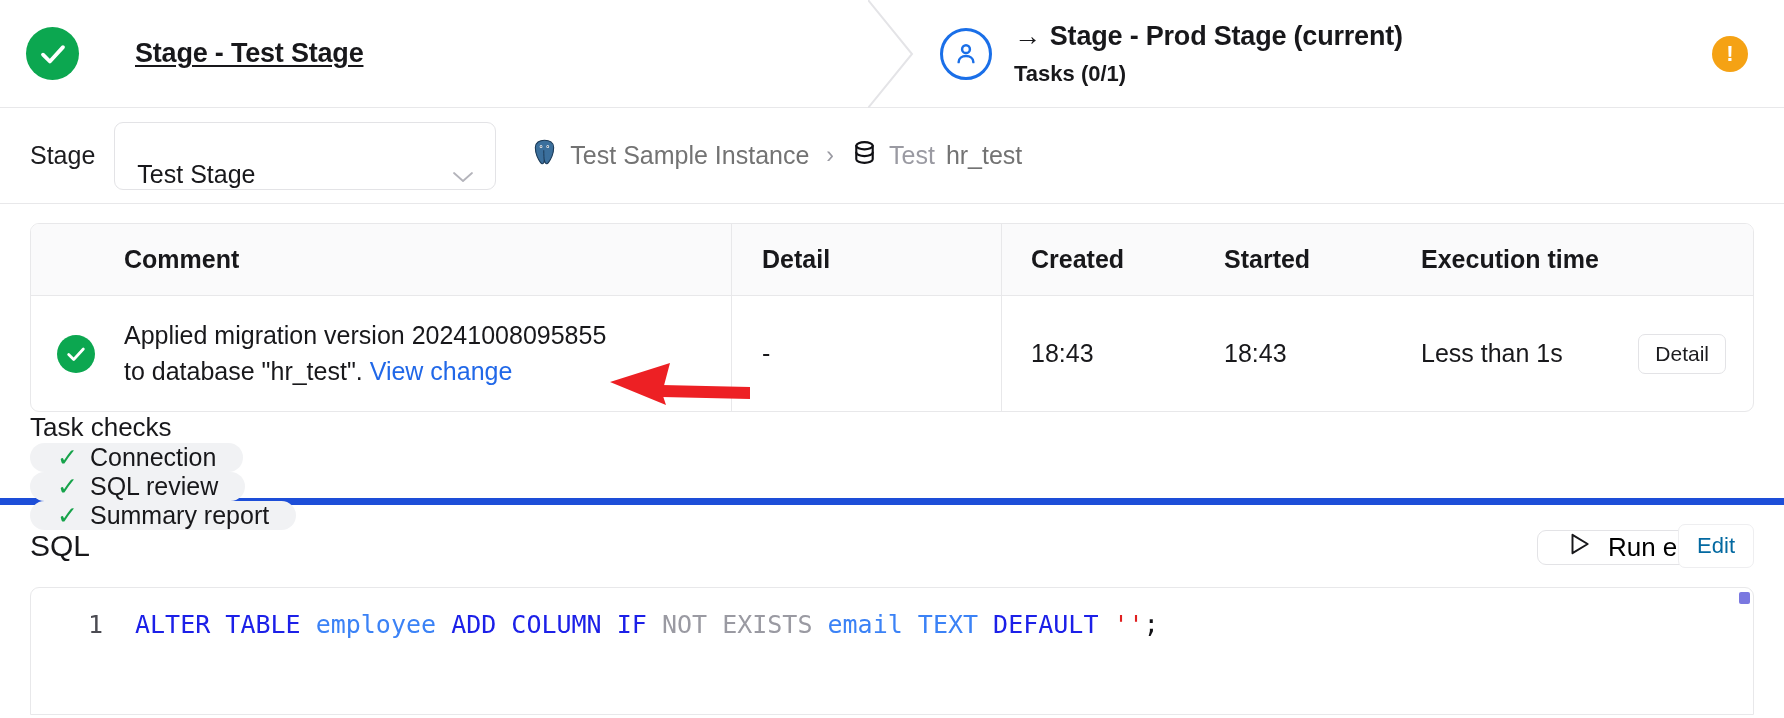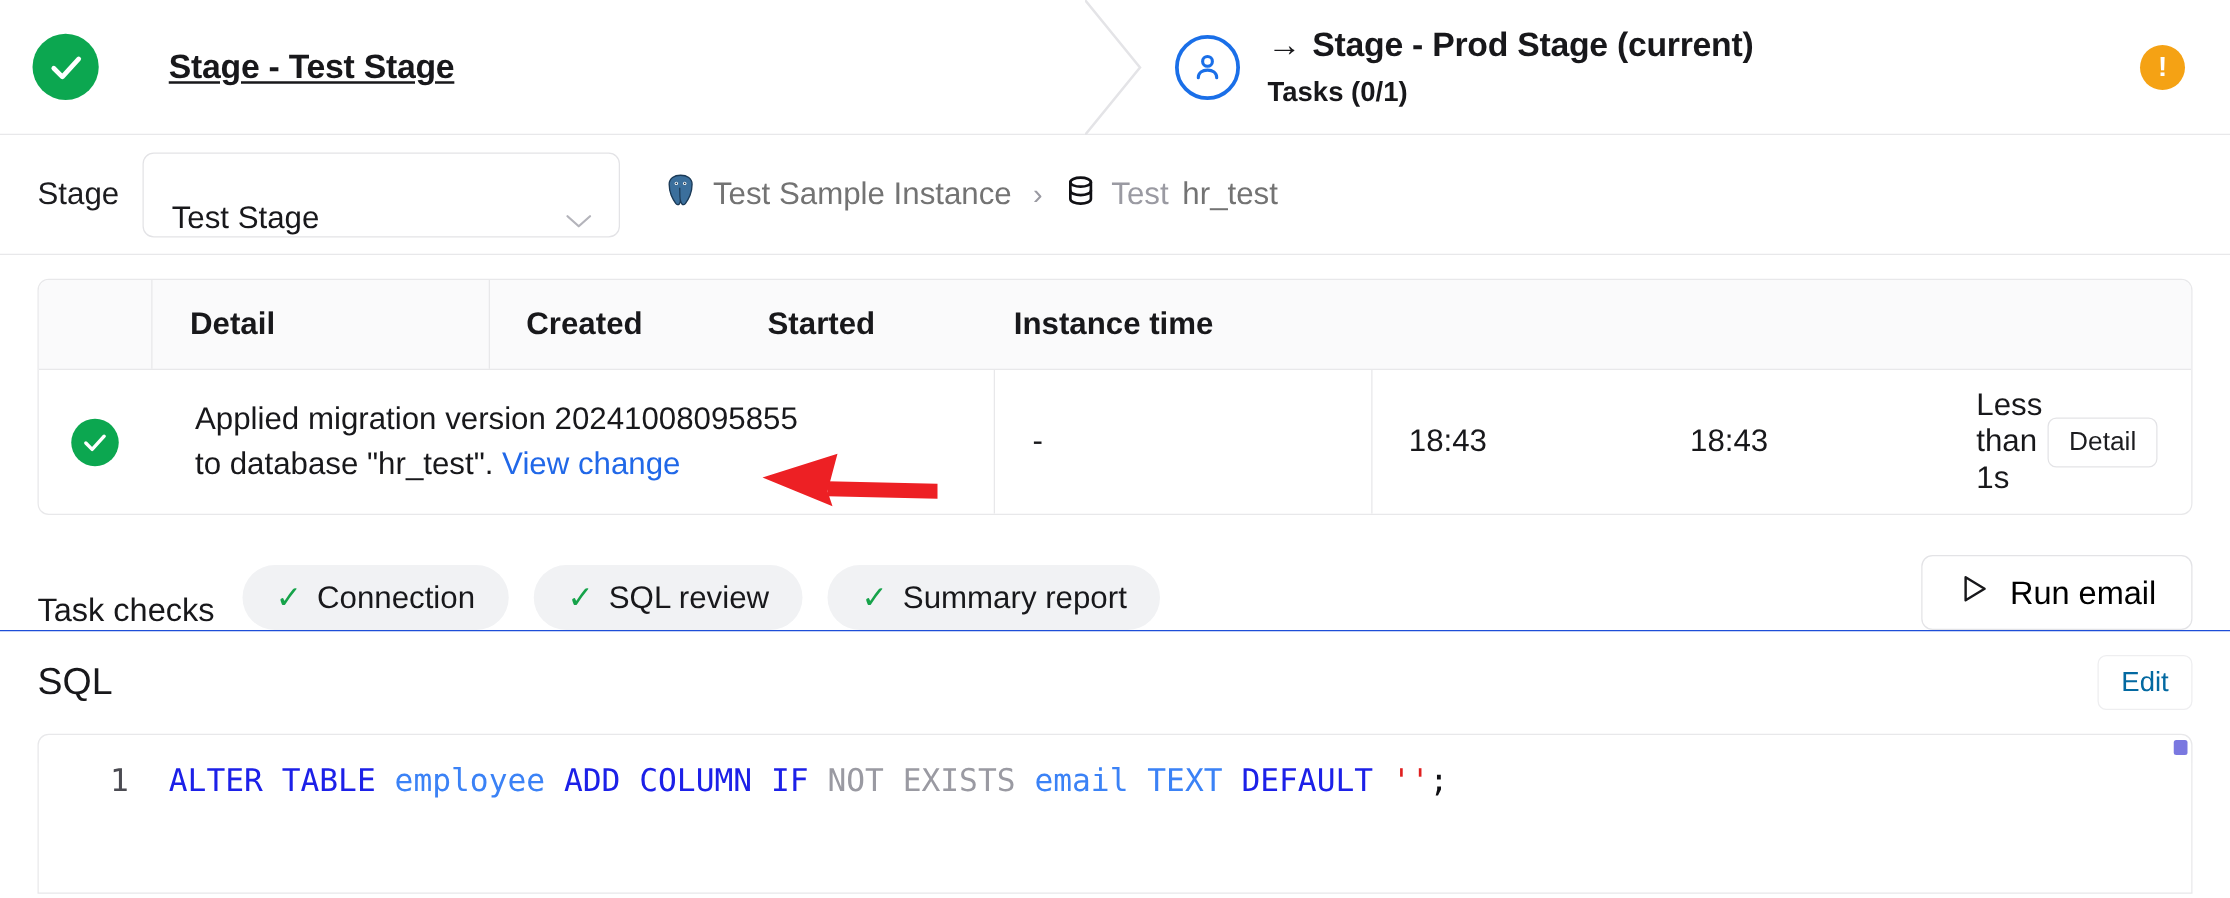--- a/index.html
+++ b/index.html
@@ -125,21 +125,21 @@
     background: #fff;
   }
   .trow { display: flex; align-items: center; }
   .thead {
     background: #fafafb;
     height: 72px;
     border-bottom: 1px solid #e8e8ea;
     font-size: 25px;
     font-weight: 700;
   }
-  .tbody { min-height: 115px; gap: 32px; }
+  .tbody { min-height: 115px; }
   .c-status { width: 90px; display:flex; align-items:center; justify-content:center; flex:none; }
   .c-comment { width: 610px; flex:none; padding-left: 3px; }
   .c-detail  { width: 270px; flex:none; padding-left: 30px; border-left: 1px solid #e8e8ea; align-self: stretch; display:flex; align-items:center;}
   .c-created { width: 195px; flex:none; border-left: 1px solid #e8e8ea; align-self: stretch; display:flex; align-items:center; padding-left: 29px;}
   .c-started { width: 200px; flex:none; padding-left: 28px; }
   .c-exec    { flex: 1; padding-left: 25px; display: flex; align-items: center; justify-content: space-between; padding-right: 27px;}
   .thead .c-detail, .thead .c-created { border-left: 1px solid #e8e8ea; }
 
   .row-check {
     width: 38px; height: 38px; border-radius: 50%;
@@ -158,23 +158,24 @@
     cursor: pointer;
     color: #1c1c1f;
   }
 
   
   .red-arrow { position: absolute; left: 592px; top: 355px; pointer-events: none; }
 
   
   .checks-bar {
     height: 93px;
-    display: flex; align-items: flex-end;
+    display: flex; align-items: flex-start;
     padding: 0 30px;
-    border-bottom: 1px solid #1d4ed8;
+    border-bottom: 7px solid #1d4ed8;
+    flex-direction: column;
   }
   .checks-label { font-size: 26px; margin-right: 22px; }
   .chip {
     display: inline-flex; align-items: center; gap: 12px;
     background: #f1f2f4;
     border-radius: 26px;
     height: 52px;
     padding: 0 27px;
     font-size: 25px;
     margin-right: 20px;
@@ -330,25 +331,26 @@
       </span>
       <span class="bc-muted">Test</span>
       <span class="bc-strong">hr_test</span>
     </div>
   </div>
 </div>
 
 <div class="table-wrap">
   <div class="trow thead">
     <div class="c-status"></div>
+    <div class="c-comment">Comment</div>
     <div class="c-detail">Detail</div>
     <div class="c-created">Created</div>
     <div class="c-started">Started</div>
     <div class="c-exec">
-      <span>Instance time</span>
+      <span>Execution time</span>
     </div>
   </div>
 
   <div class="trow tbody">
     <div class="c-status">
       <div class="row-check">
         <svg width="22" height="22" viewBox="0 0 24 24" fill="none" stroke="#ffffff" stroke-width="3" stroke-linecap="round" stroke-linejoin="round">
           <polyline points="4,12.5 9.5,18 20,6.5"></polyline>
         </svg>
       </div>

